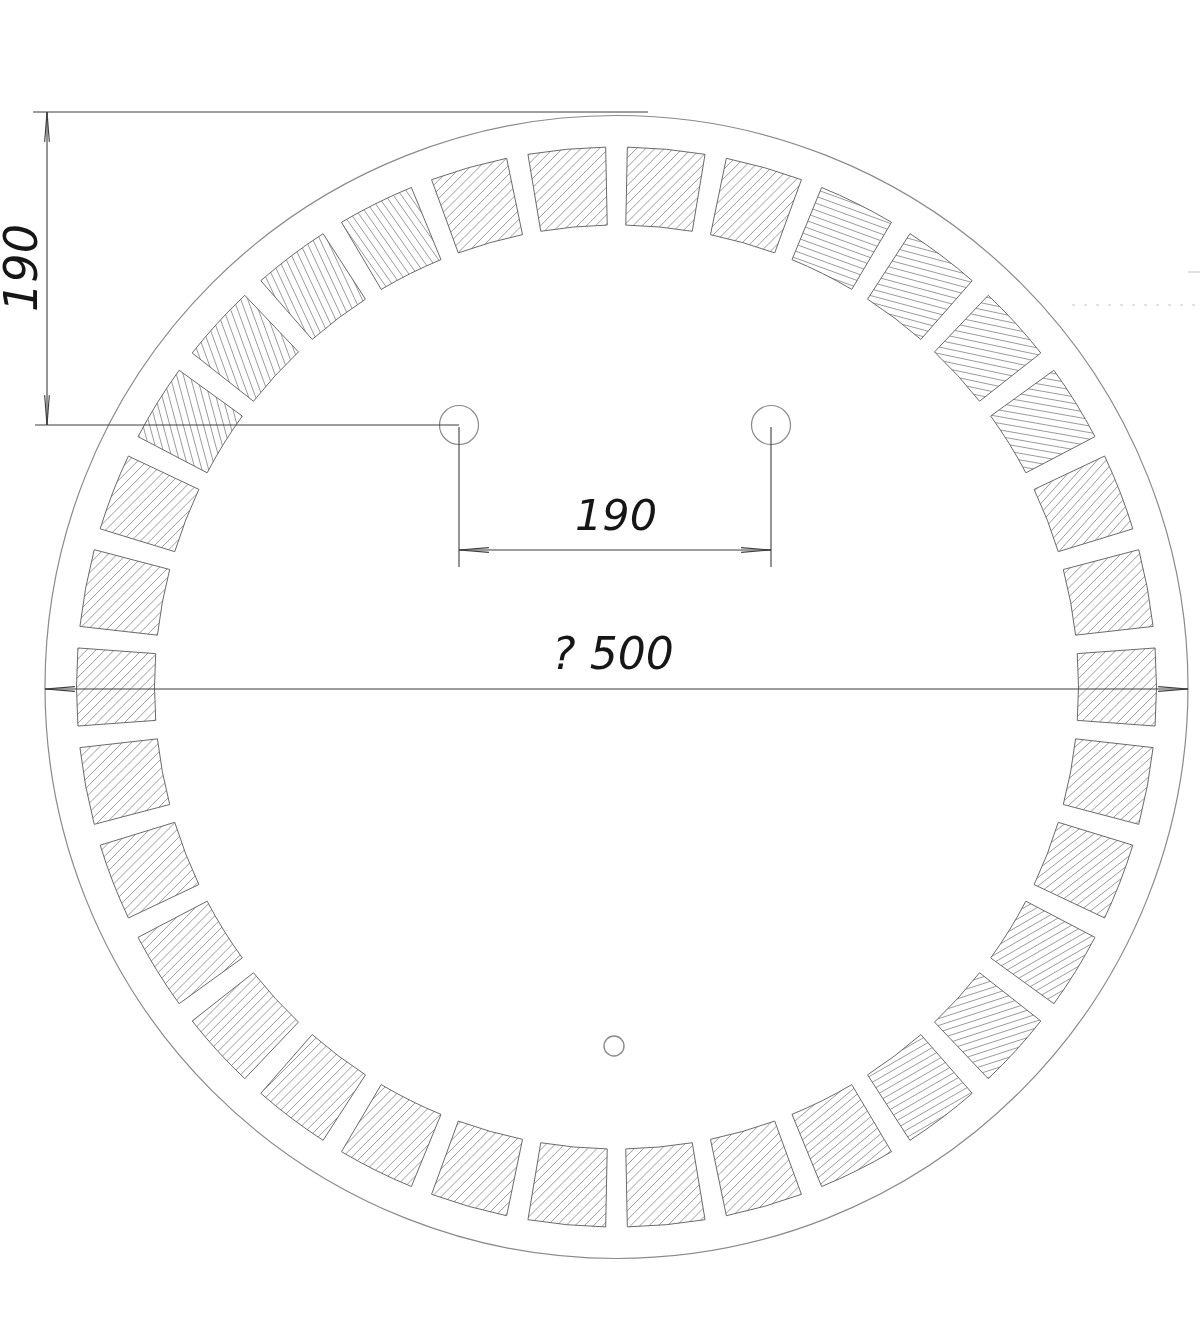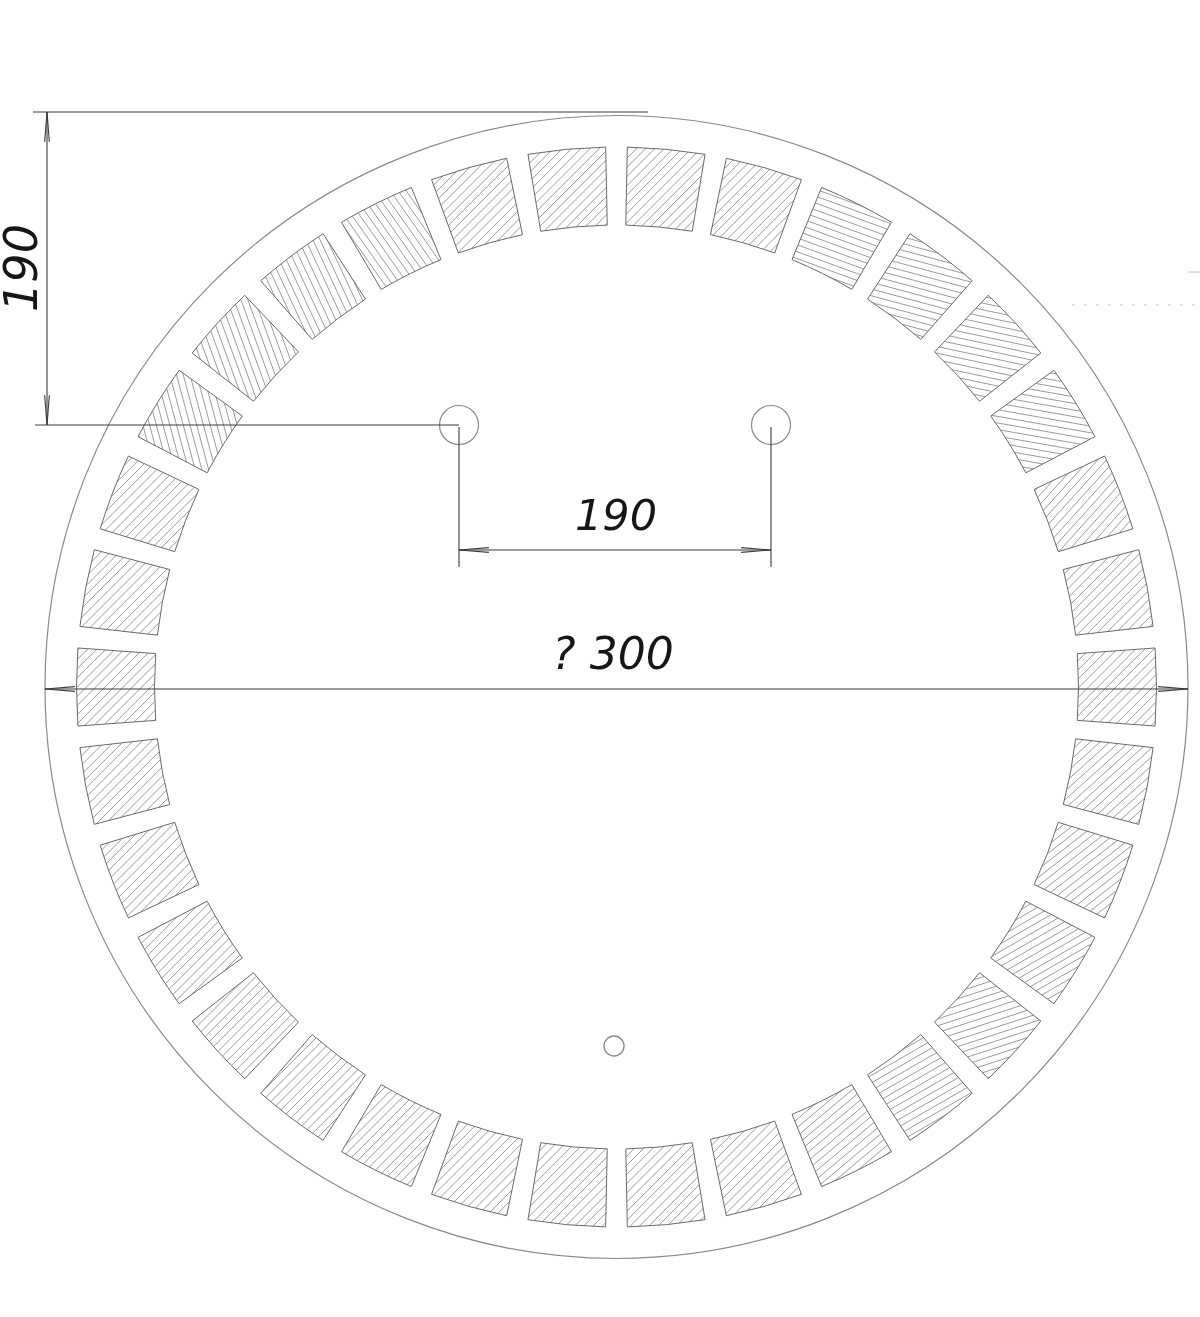--- a/index.html
+++ b/index.html
@@ -1058,14 +1058,14 @@
         <line x1="1188" y1="689" x2="1158.092479988006" y2="686.6462271281647" stroke="#3c3c3c" stroke-width="1.1"></line>
       </g>
       <line x1="1072" y1="305" x2="1200" y2="305" stroke="#c4c4c4" stroke-width="1" stroke-dasharray="3 9"></line>
       <line x1="1188" y1="272" x2="1200" y2="272" stroke="#c4c4c4" stroke-width="1"></line>
     </svg>
 
   <div class="dim-label rot" style="left: 21px; top: 268px; font-size: 46px;">190</div>
 
   <div class="dim-label" style="left: 616px; top: 515px; font-size: 43px;">190</div>
 
-  <div class="dim-label" style="left: 613px; top: 653px; font-size: 44px;">? 300</div>
+  <div class="dim-label" style="left: 613px; top: 653px; font-size: 44px;">? 500</div>
 </div>
 
 </body></html>

